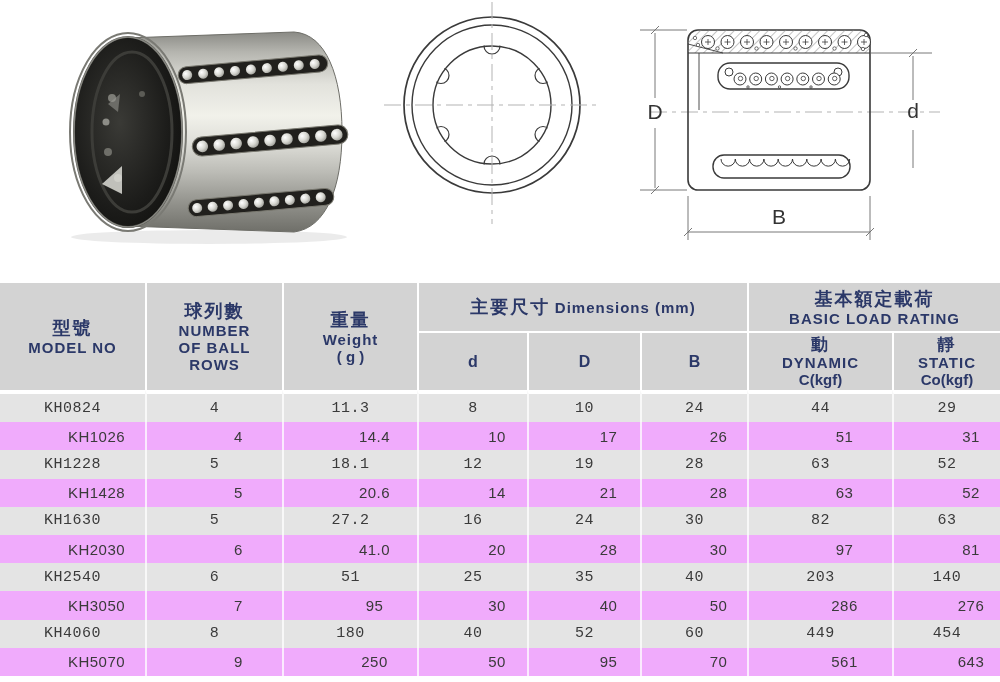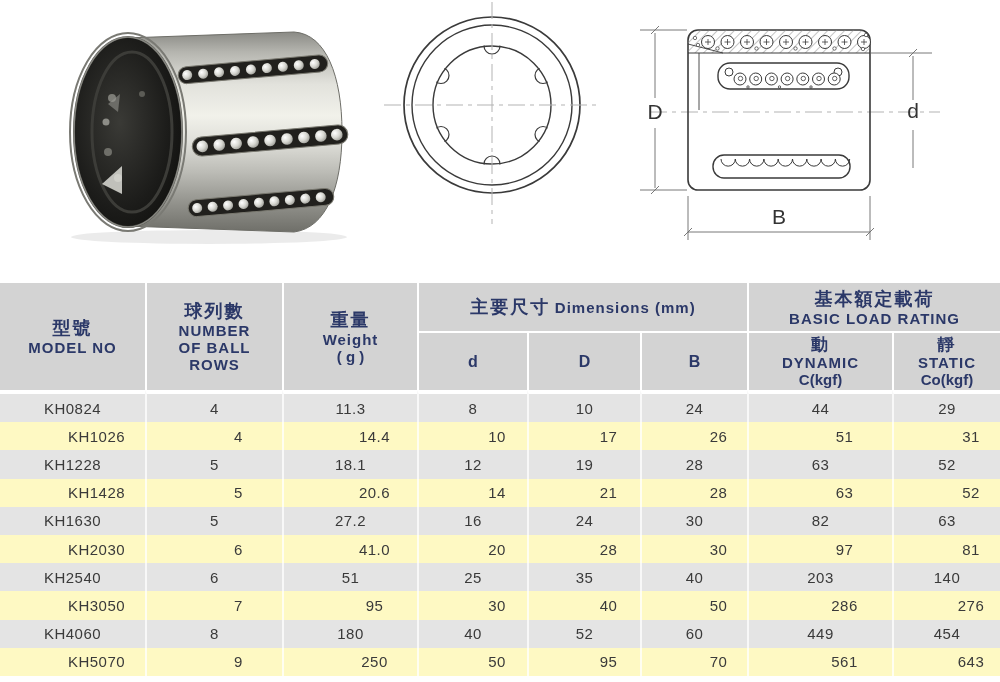--- a/index.html
+++ b/index.html
@@ -31,22 +31,22 @@
   .en{font-size:15px;line-height:17px;letter-spacing:1px;}
   .unit{font-size:15px;line-height:17px;letter-spacing:0;}
   .subletter{font-size:16px;}
   tbody td{
     height:28.2px;padding:0;text-align:center;vertical-align:middle;
     font-size:15px;color:#3a3a3a;letter-spacing:0.5px;
     border-left:2px solid rgba(255,255,255,0.75);
   }
   tbody td:first-child{border-left:none;}
   tbody tr:first-child td{border-top:4px solid #fff;}
-  tbody tr.stripe td{background:#e4e4e4;}
-  tbody tr.plain td{background:#fef9c3;padding-left:48px;}
+  tbody tr.stripe td{background:#e4e4e4;font-family:Liberation Mono, monospace;}
+  tbody tr.plain td{background:#f0abfc;padding-left:48px;}
 </style>
 </head>
 <body>
 
 <div class="figures">
 
   <svg class="fig photo" width="320" height="240" viewBox="0 0 320 240">
     <defs>
       <linearGradient id="met" x1="0" y1="0" x2="0" y2="1">
         <stop offset="0" stop-color="#8a8a85"></stop>

